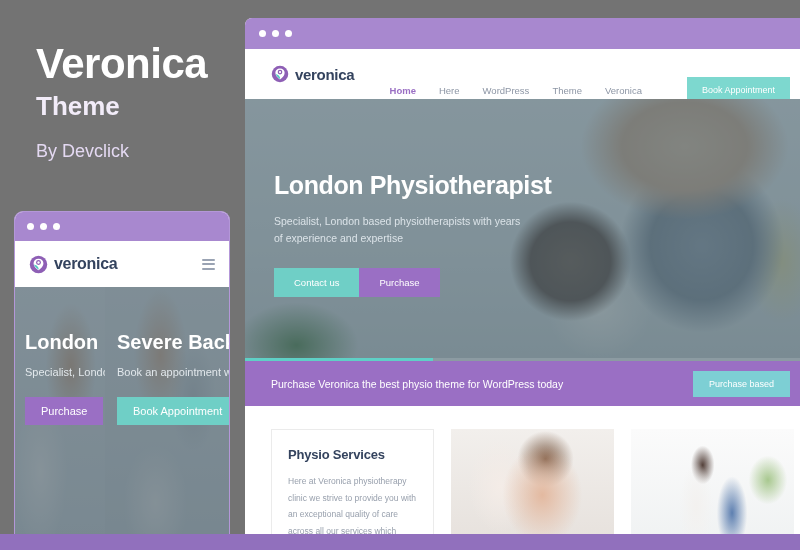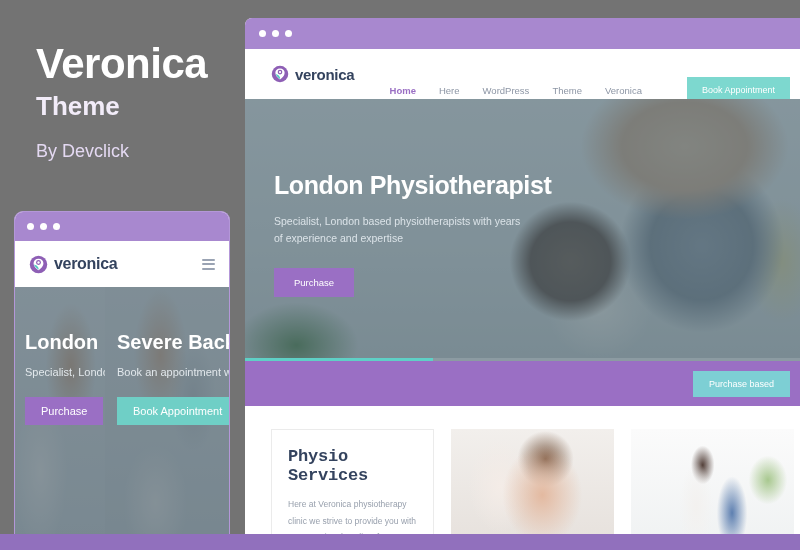--- a/index.html
+++ b/index.html
@@ -80,21 +80,21 @@
 
   
   .cta { height:45px; background:#9a6fc4; display:flex; align-items:center; padding:0 26px; }
   .cta-text { font-size:10.5px; color:#ffffff; }
   .cta-btn { margin-left:auto; background:#7dcfd4; color:#ffffff; font-size:9px; padding:8px 16px; }
 
   
   .services { background:#ffffff; padding:23px 26px 0; display:flex; gap:17px; }
   .svc-card { flex:0 0 auto; width:163px; height:150px; background:#fff;
               border:1px solid #ebebeb; padding:17px 16px; overflow:hidden; }
-  .svc-h { font-size:17px; font-weight:bold; color:#34435e; letter-spacing:-0.2px;font-family:Liberation Mono, monospace; }
+  .svc-h { font-size:13px; font-weight:bold; color:#34435e; letter-spacing:-0.2px; }
   .svc-p { font-size:8.5px; color:#98a0ad; line-height:1.95; margin-top:11px; }
   .svc-photo { flex:0 0 auto; width:163px; height:150px; position:relative; overflow:hidden; }
   .svc-photo .ph { position:absolute; inset:0; }
 
   
   .ph-hero {
     background:
       radial-gradient(ellipse 26% 40% at 77% 18%, #d6b79c 0%, #c9a589 42%, rgba(201,165,137,0) 70%),
       radial-gradient(ellipse 20% 46% at 80% 56%, #8b95a3 0%, #79838f 45%, rgba(121,131,143,0) 72%),
       radial-gradient(ellipse 14% 30% at 57% 62%, #6a5345 0%, #57433a 50%, rgba(87,67,58,0) 76%),
@@ -221,29 +221,31 @@
       </nav>
     </div>
 
     <div class="hero">
       <div class="ph ph-hero"></div>
       <div class="tint"></div>
       <div class="hero-body">
         <div class="hero-h">London Physiotherapist</div>
         <div class="hero-p">Specialist, London based physiotherapists with years of experience and expertise</div>
         <div class="hero-btns">
+          <span class="hero-btn teal">Contact us</span>
           <span class="hero-btn purple">Purchase</span>
         </div>
       </div>
       <div class="hero-progress">
           <i style="width: 33%;"></i>
         </div>
     </div>
 
     <div class="cta">
+      <span class="cta-text">Purchase Veronica the best physio theme for WordPress today</span>
       <span class="cta-btn">Purchase based</span>
     </div>
 
     <div class="services">
       <div class="svc-card">
         <div class="svc-h">Physio Services</div>
         <div class="svc-p">Here at Veronica physiotherapy clinic we strive to provide you with an exceptional quality of care across all our services which range from, physiotherapy, ergonomics and</div>
       </div>
       <div class="svc-photo">
         <div class="ph ph-s1"></div>

